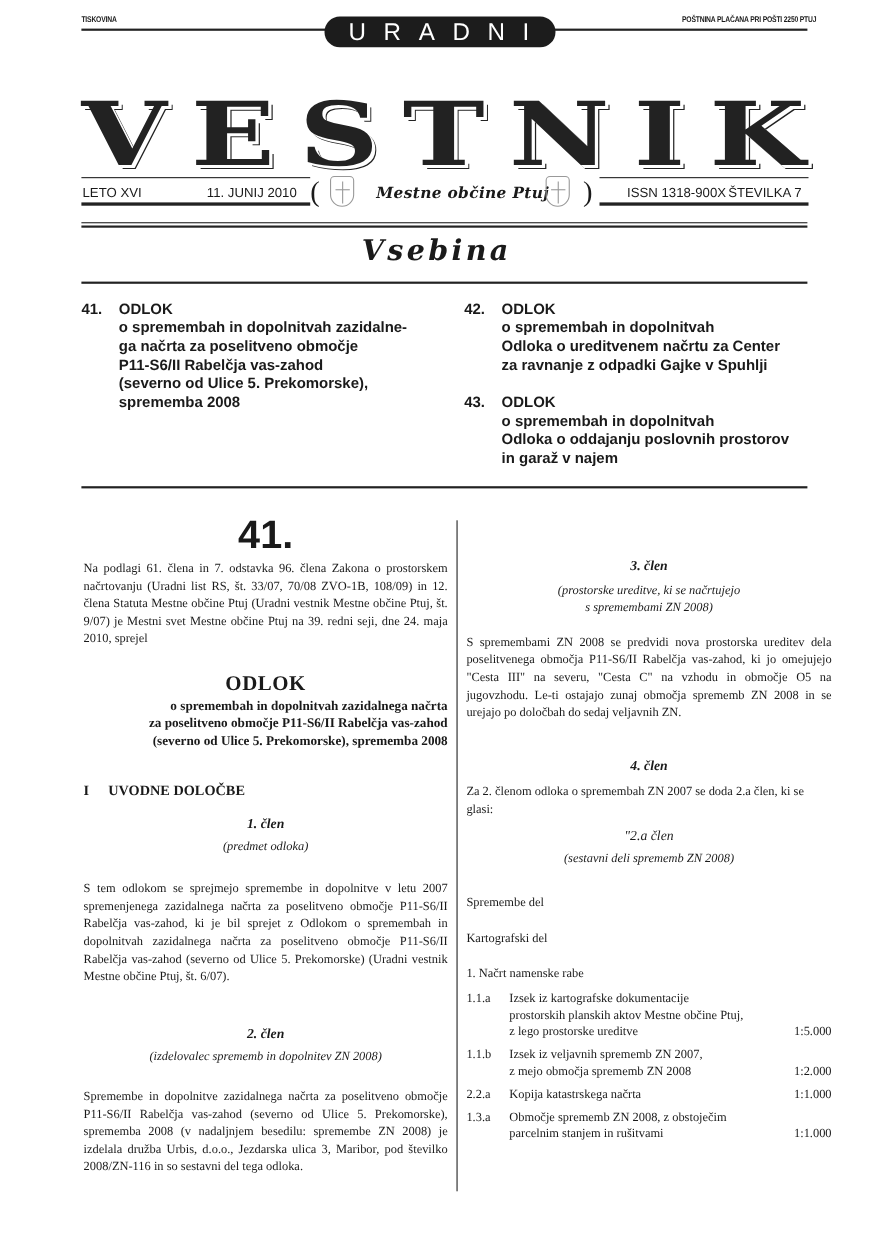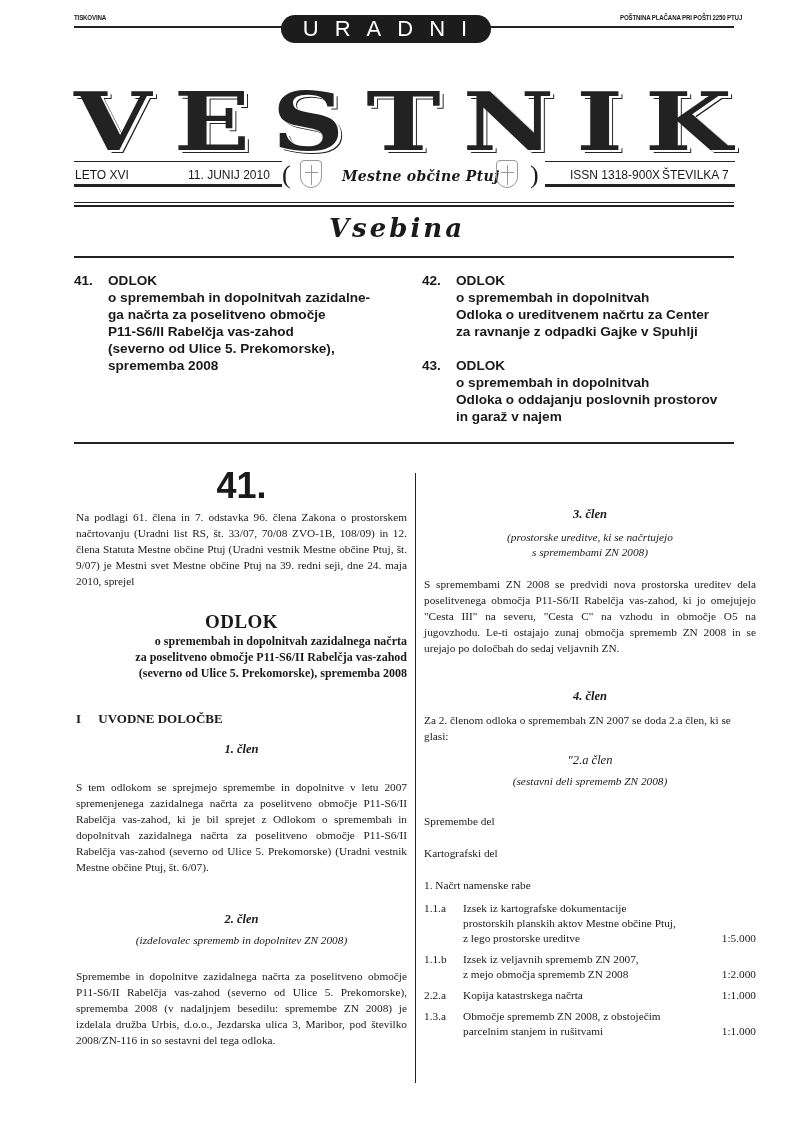--- a/index.html
+++ b/index.html
@@ -48,21 +48,21 @@
   .list-text { margin-left: 39px; width: 245px; }
   .list-scale { position: absolute; right: 0; bottom: 0; }
 </style>
 </head>
 <body>
 
 <div class="abs small-top" style="left:74px;top:13px;">TISKOVINA</div>
 <div class="abs small-top" style="left:620px;top:13px;">POŠTNINA PLAČANA PRI POŠTI 2250 PTUJ</div>
 
 <div class="abs top-rule" style="left:74px;top:26px;width:660px;"></div>
-<div class="abs uradni-pill" style="left:281px;top:15px;width:210px;height:28px;">URADNI</div>
+<div class="abs uradni-pill" style="left:295px;top:15px;width:210px;height:28px;">URADNI</div>
 
 <div class="abs vestnik" style="left:74px;top:62px;">
   <span>V</span>
   <span>E</span>
   <span>S</span>
   <span>T</span>
   <span>N</span>
   <span>I</span>
   <span>K</span>
 </div>
@@ -129,20 +129,21 @@
   <div class="odlok-sub">o spremembah in dopolnitvah zazidalnega načrta</div>
   <div class="odlok-sub">za poselitveno območje P11-S6/II Rabelčja vas-zahod</div>
   <div class="odlok-sub">(severno od Ulice 5. Prekomorske), sprememba 2008</div>
 
   <div class="section-head" style="margin-top:30px;">
     <span>I</span>
     <span style="margin-left:14px;">UVODNE DOLOČBE</span>
   </div>
 
   <div class="clen" style="margin-top:14px;">1. člen</div>
+  <div class="clen-sub" style="margin-top:6px;">(predmet odloka)</div>
   <p style="margin-top:22px;">S tem odlokom se sprejmejo spremembe in dopolnitve v letu 2007 spremenjenega zazidalnega načrta za poselitveno območje P11-S6/II Rabelčja vas-zahod, ki je bil sprejet z Odlokom o spremembah in dopolnitvah zazidalnega načrta za poselitveno območje P11-S6/II Rabelčja vas-zahod (severno od Ulice 5. Prekomorske) (Uradni vestnik Mestne občine Ptuj, št. 6/07).</p>
 
   <div class="clen" style="margin-top:36px;">2. člen</div>
   <div class="clen-sub" style="margin-top:6px;font-style:italic;">(izdelovalec sprememb in dopolnitev ZN 2008)</div>
   <p style="margin-top:20px;">Spremembe in dopolnitve zazidalnega načrta za poselitveno območje P11-S6/II Rabelčja vas-zahod (severno od Ulice 5. Prekomorske), sprememba 2008 (v nadaljnjem besedilu: spremembe ZN 2008) je izdelala družba Urbis, d.o.o., Jezdarska ulica 3, Maribor, pod številko 2008/ZN-116 in so sestavni del tega odloka.</p>
 </div>
 
 <div class="abs vdivider" style="left:415px;top:473px;height:610px;"></div>
 
 <div class="abs col" style="left:424px;top:506px;width:332px;">

